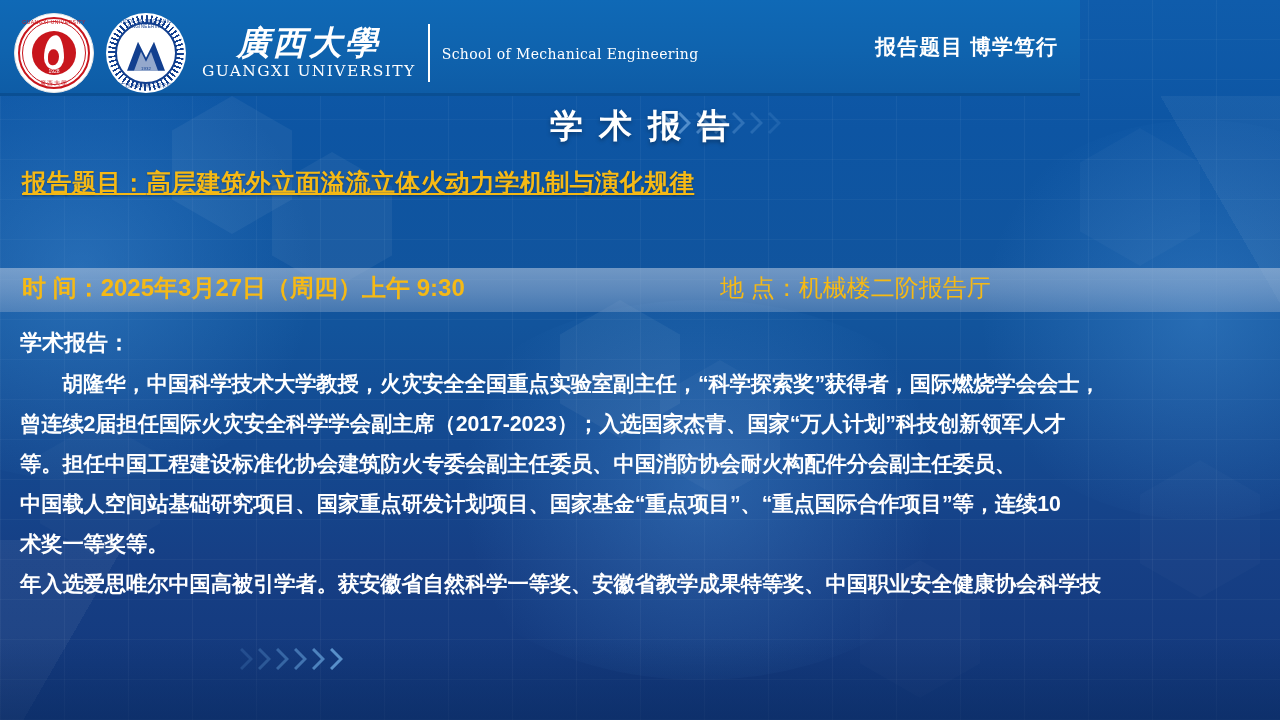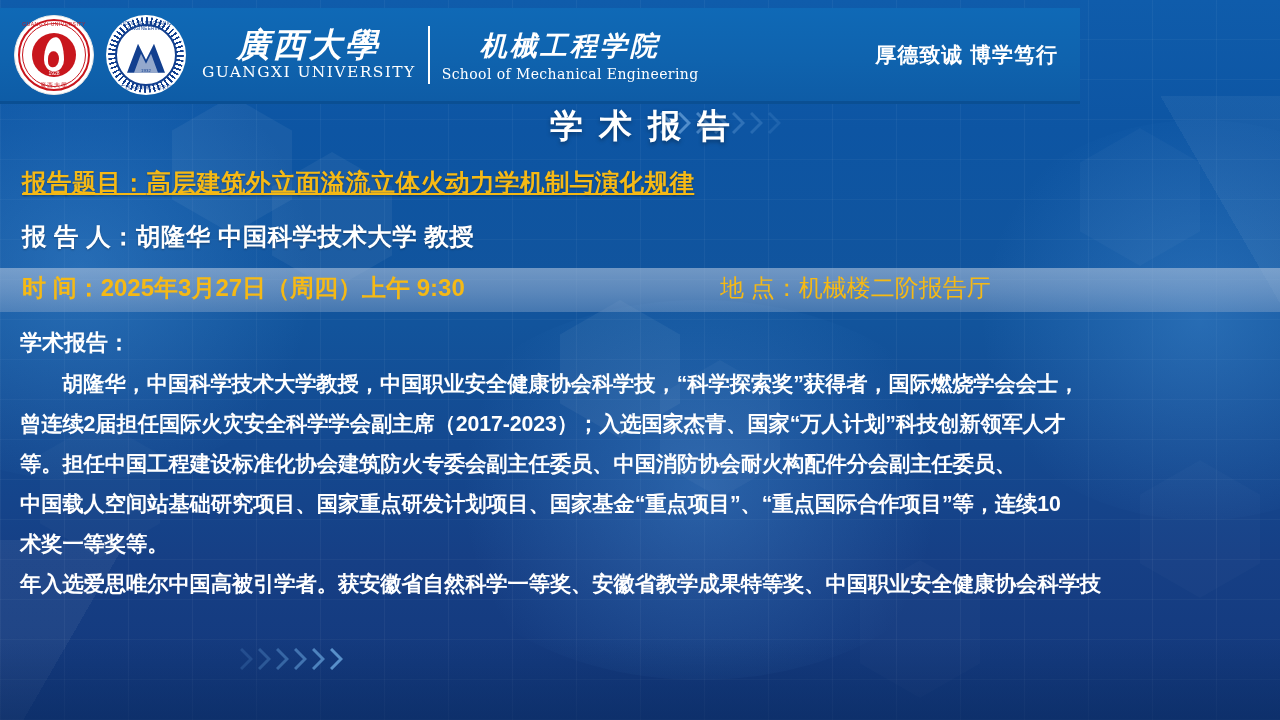--- a/index.html
+++ b/index.html
@@ -20,23 +20,23 @@
       repeating-linear-gradient(0deg, rgba(255,255,255,.035) 0 1px, transparent 1px 40px);
     pointer-events:none; }
   .hex{ position:absolute; width:120px; height:138px; background:rgba(255,255,255,.05);
         clip-path:polygon(50% 0,100% 25%,100% 75%,50% 100%,0 75%,0 25%); pointer-events:none; }
   .glow{ position:absolute; border-radius:50%; pointer-events:none;
          background:radial-gradient(circle, rgba(90,165,235,.30) 0%, rgba(90,165,235,0) 70%); }
   .diag{ position:absolute; pointer-events:none;
          background:linear-gradient(120deg, rgba(255,255,255,.05) 0 30%, rgba(255,255,255,0) 30%); }
 
   
-  .header{ position:absolute; top:8px; left:0; width:1080px; height:96px;
+  .header{ position:absolute; top:0; left:0; width:1080px; height:96px;
            background:linear-gradient(180deg,#0f69b6 0%,#0f63ae 55%,#0e5ca6 100%);
-           border-bottom:3px solid #0a4f93; display:flex; align-items:center; z-index:6; }
+           border-bottom:3px solid #0a4f93; display:flex; align-items:flex-end; z-index:6; }
   .hdr-left{ display:flex; align-items:center; padding-left:14px; gap:12px; }
 
   
   .seal{ position:relative; width:80px; height:80px; border-radius:50%;
          background:#fff; border:1px solid #e8e8e8; flex:0 0 auto; }
   .seal .ring1{ position:absolute; inset:3px; border-radius:50%; border:2px solid #c8161d; }
   .seal .ring2{ position:absolute; inset:7px; border-radius:50%; border:1px solid #c8161d; }
   .seal .ring3{ position:absolute; inset:17px; border-radius:50%; background:#c8161d; }
   .seal .flame{ position:absolute; left:50%; top:50%; transform:translate(-50%,-52%);
                 width:20px; height:34px; background:#fff;
@@ -169,26 +169,25 @@
         <div class="arc-bot">广西大学机械工程学院</div>
       </div>
 
       <div class="wordmark">
         <div class="wm-col">
           <div class="wm-cn">廣西大學</div>
           <div class="wm-en">GUANGXI UNIVERSITY</div>
         </div>
         <div class="wm-div"></div>
         <div class="wm-col">
-          <div class="wm-cn2">机械工程学院</div>
           <div class="wm-en2">School of Mechanical Engineering</div>
         </div>
       </div>
     </div>
-    <div class="motto">厚德致诚 博学笃行</div>
+    <div class="motto">报告题目 博学笃行</div>
   </div>
 
   <div class="main-title">学术报告</div>
 
   <div class="chev-row" style="left:660px; top:112px;">
     <svg class="chev" viewBox="0 0 13 22">
         <path d="M1 1 L11 11 L1 21" fill="none" stroke="#7fb4e8" stroke-width="3" opacity=".75"></path>
       </svg>
     <svg class="chev" viewBox="0 0 13 22">
         <path d="M1 1 L11 11 L1 21" fill="none" stroke="#7fb4e8" stroke-width="3" opacity=".6"></path>
@@ -228,35 +227,32 @@
       </svg>
     <svg class="chev" viewBox="0 0 13 22">
         <path d="M1 1 L11 11 L1 21" fill="none" stroke="#6aa6df" stroke-width="3" opacity=".8"></path>
       </svg>
   </div>
 
   <div class="row-title">
     <span>报告题目：</span><span>高层建筑外立面溢流立体火动力学机制与演化规律</span>
   </div>
 
-  <div class="row-speaker">
-    <span>报 告 人：</span><span>胡隆华  中国科学技术大学  教授</span>
-  </div>
 
   <div class="band"></div>
   <div class="band-time">
     <span>时    间：</span><span>2025年3月27日（周四）上午 9:30</span>
   </div>
   <div class="band-place">
     <span>地  点：</span><span>机械楼二阶报告厅</span>
   </div>
 
   <div class="bio-head">学术报告：</div>
   <div class="bio">
-    <div class="ln indent">胡隆华，中国科学技术大学教授，中国职业安全健康协会科学技，“科学探索奖”获得者，国际燃烧学会会士，</div>
+    <div class="ln indent">胡隆华，中国科学技术大学教授，火灾安全全国重点实验室副主任，“科学探索奖”获得者，国际燃烧学会会士，</div>
     <div class="ln">曾连续2届担任国际火灾安全科学学会副主席（2017-2023）；入选国家杰青、国家“万人计划”科技创新领军人才</div>
     <div class="ln">等。担任中国工程建设标准化协会建筑防火专委会副主任委员、中国消防协会耐火构配件分会副主任委员、</div>
     <div class="ln">中国载人空间站基础研究项目、国家重点研发计划项目、国家基金“重点项目”、“重点国际合作项目”等，连续10</div>
     <div class="ln">术奖一等奖等。</div>
     <div class="ln">年入选爱思唯尔中国高被引学者。获安徽省自然科学一等奖、安徽省教学成果特等奖、中国职业安全健康协会科学技</div>
   </div>
 
   <div class="footer-glow"></div>
 
 

